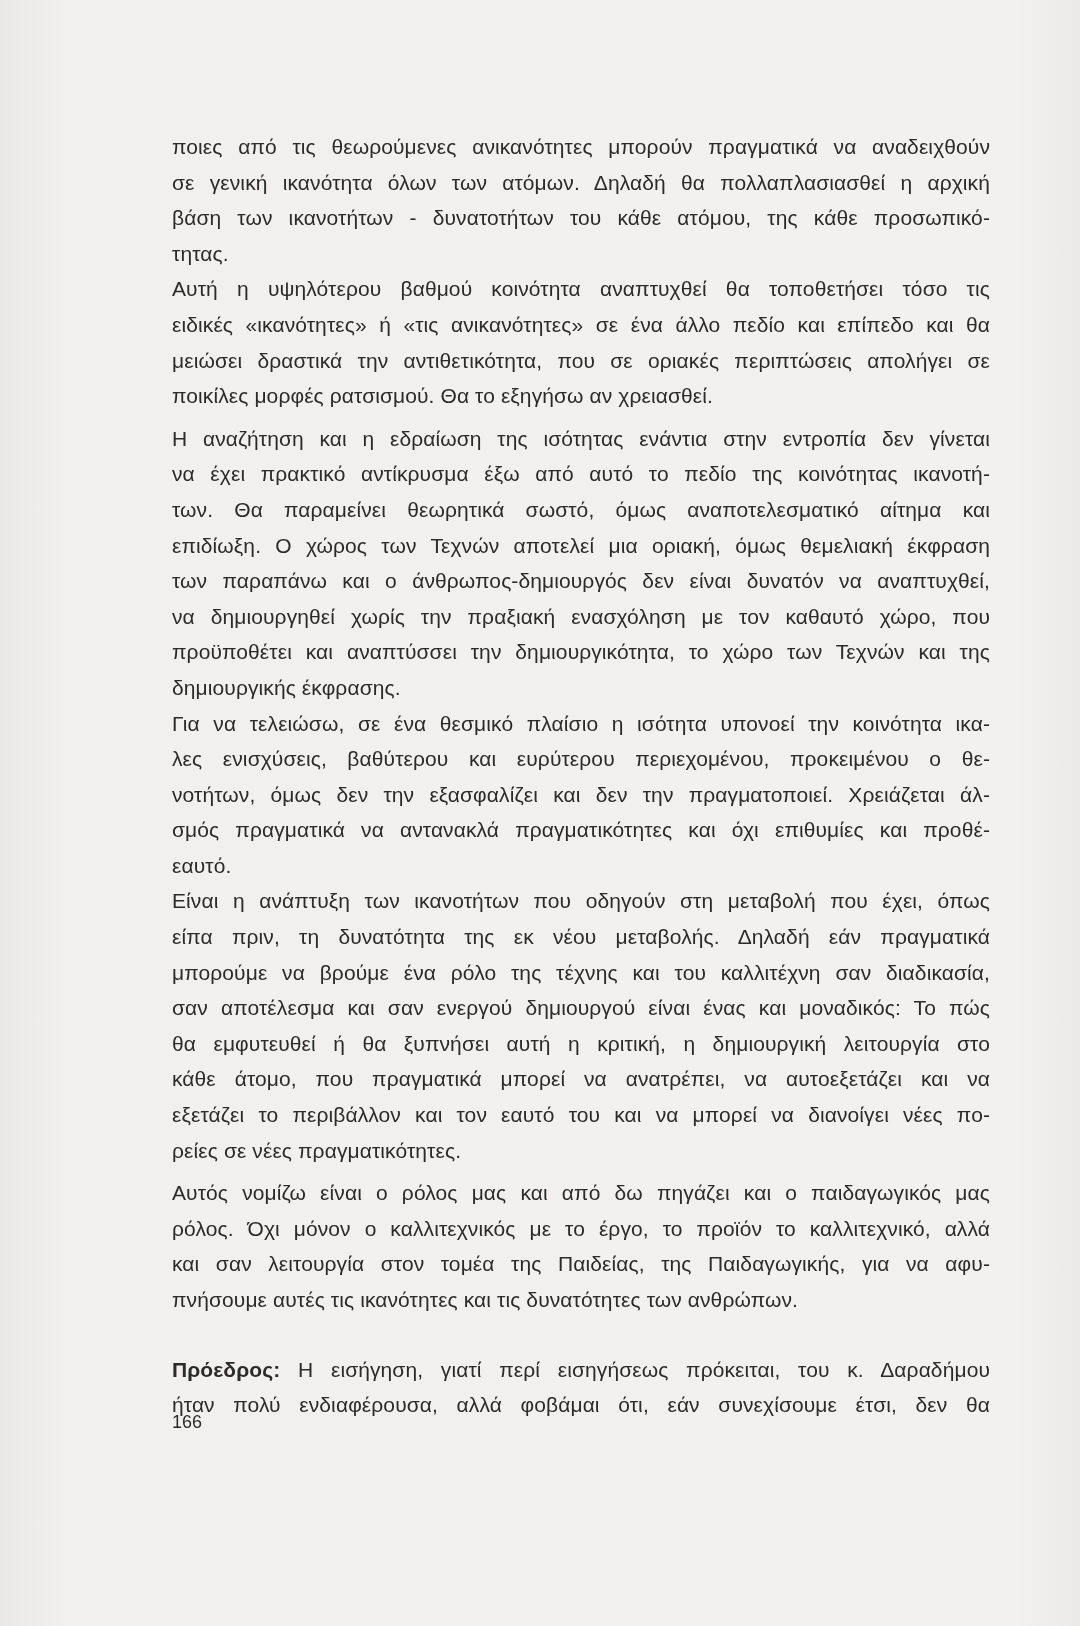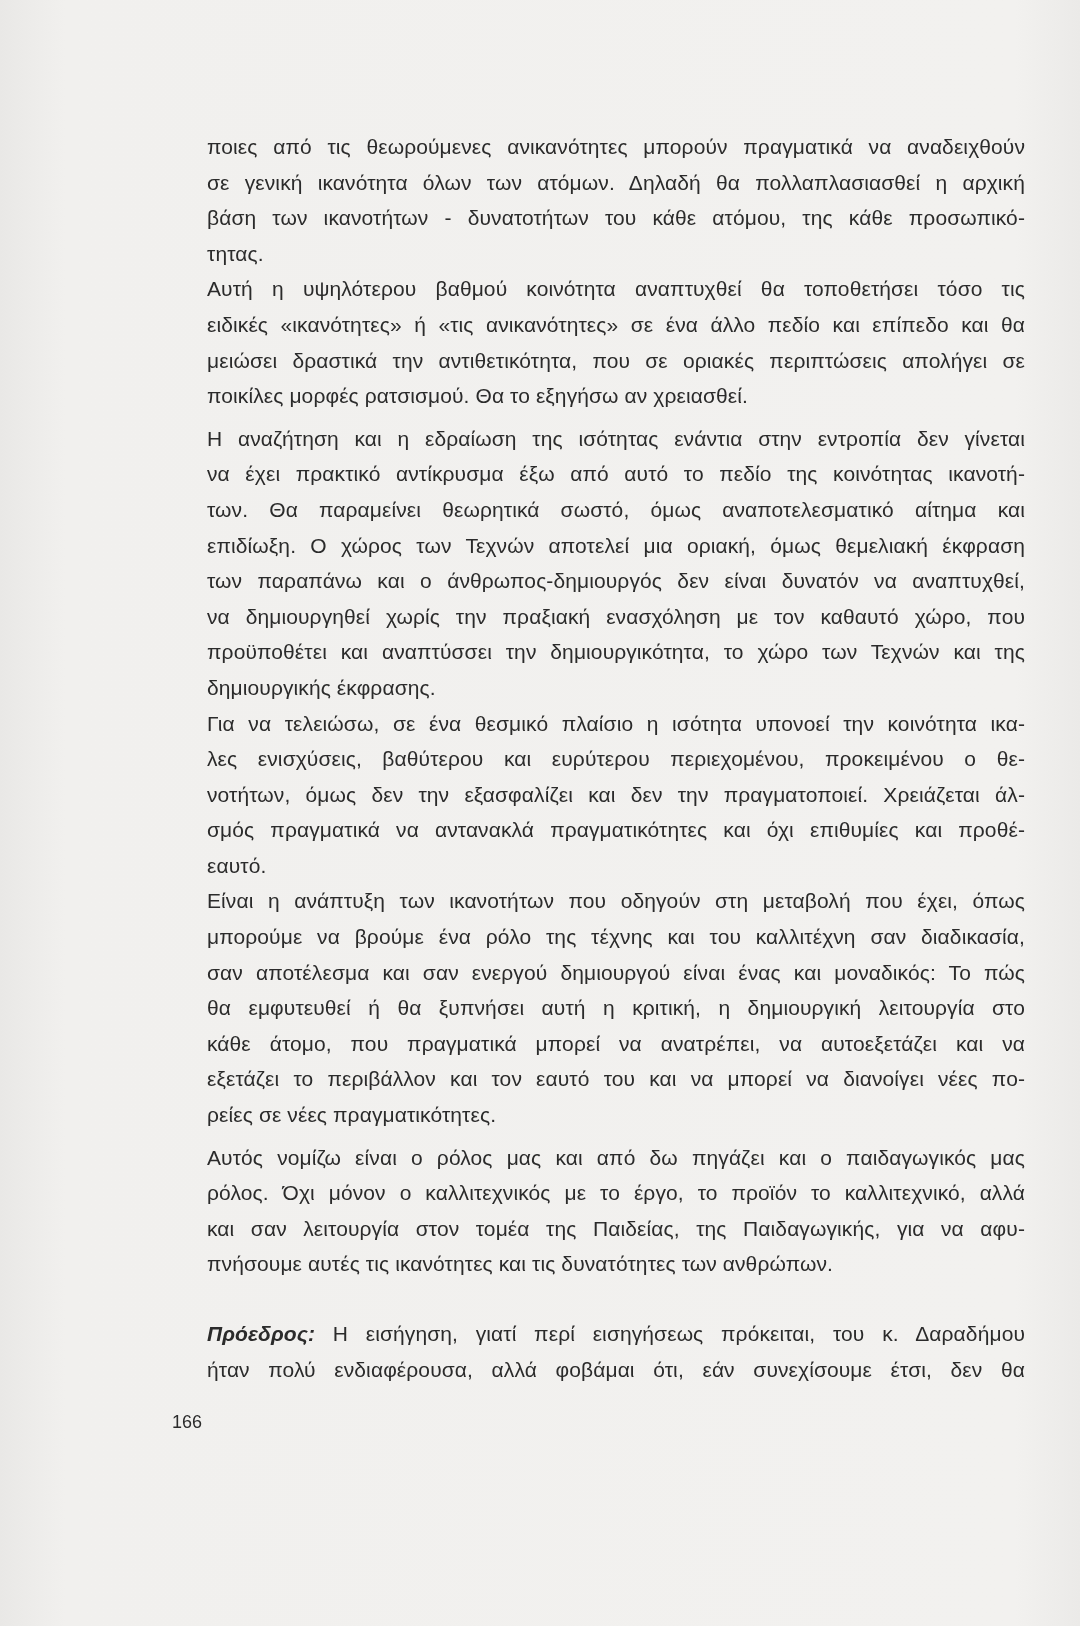--- a/index.html
+++ b/index.html
@@ -14,34 +14,33 @@
   .page {
     position: absolute; left: 0; top: 0; width: 1080px; height: 1626px;
     background: linear-gradient(90deg, #e9e8e6 0%, #f1f0ee 6%, #f2f1ef 94%, #ebeae8 100%);
   }
   .text-block {
     position: absolute;
     left: 172px;
     width: 818px;
     font-size: 21px;
     letter-spacing: 0.1px;
-    margin-left: 35px;
   }
   .line {
     display: block;
     height: 35.6px;
     line-height: 35.6px;
     white-space: nowrap;
     text-align: justify;
     text-align-last: justify;
   }
   .line.last { text-align-last: left; }
   .para-gap { height: 7px; }
   .para-gap-big { height: 34px; }
-  .speaker { font-weight: bold; font-style: italic; }
+  .speaker { font-weight: bold; }
   .page-number {
     position: absolute; left: 172px; top: 1412px;
     font-size: 18px; color: #2b2b2b;
   }
 </style>
 </head>
 <body>
 
 <div class="page">
   <div class="text-block" style="top:129px;">
@@ -75,20 +74,21 @@
     <div>
       <span class="line">Για να τελειώσω, σε ένα θεσμικό πλαίσιο η ισότητα υπονοεί την κοινότητα ικα-</span>
       <span class="line">λες ενισχύσεις, βαθύτερου και ευρύτερου περιεχομένου, προκειμένου ο θε-</span>
       <span class="line">νοτήτων, όμως δεν την εξασφαλίζει και δεν την πραγματοποιεί. Χρειάζεται άλ-</span>
       <span class="line">σμός πραγματικά να αντανακλά πραγματικότητες και όχι επιθυμίες και προθέ-</span>
       <span class="line last">εαυτό.</span>
     </div>
 
     <div>
       <span class="line">Είναι η ανάπτυξη των ικανοτήτων που οδηγούν στη μεταβολή που έχει, όπως</span>
+      <span class="line">είπα πριν, τη δυνατότητα της εκ νέου μεταβολής. Δηλαδή εάν πραγματικά</span>
       <span class="line">μπορούμε να βρούμε ένα ρόλο της τέχνης και του καλλιτέχνη σαν διαδικασία,</span>
       <span class="line">σαν αποτέλεσμα και σαν ενεργού δημιουργού είναι ένας και μοναδικός: Το πώς</span>
       <span class="line">θα εμφυτευθεί ή θα ξυπνήσει αυτή η κριτική, η δημιουργική λειτουργία στο</span>
       <span class="line">κάθε άτομο, που πραγματικά μπορεί να ανατρέπει, να αυτοεξετάζει και να</span>
       <span class="line">εξετάζει το περιβάλλον και τον εαυτό του και να μπορεί να διανοίγει νέες πο-</span>
       <span class="line last">ρείες σε νέες πραγματικότητες.</span>
     </div>
     <div class="para-gap"></div>
 
     <div>

